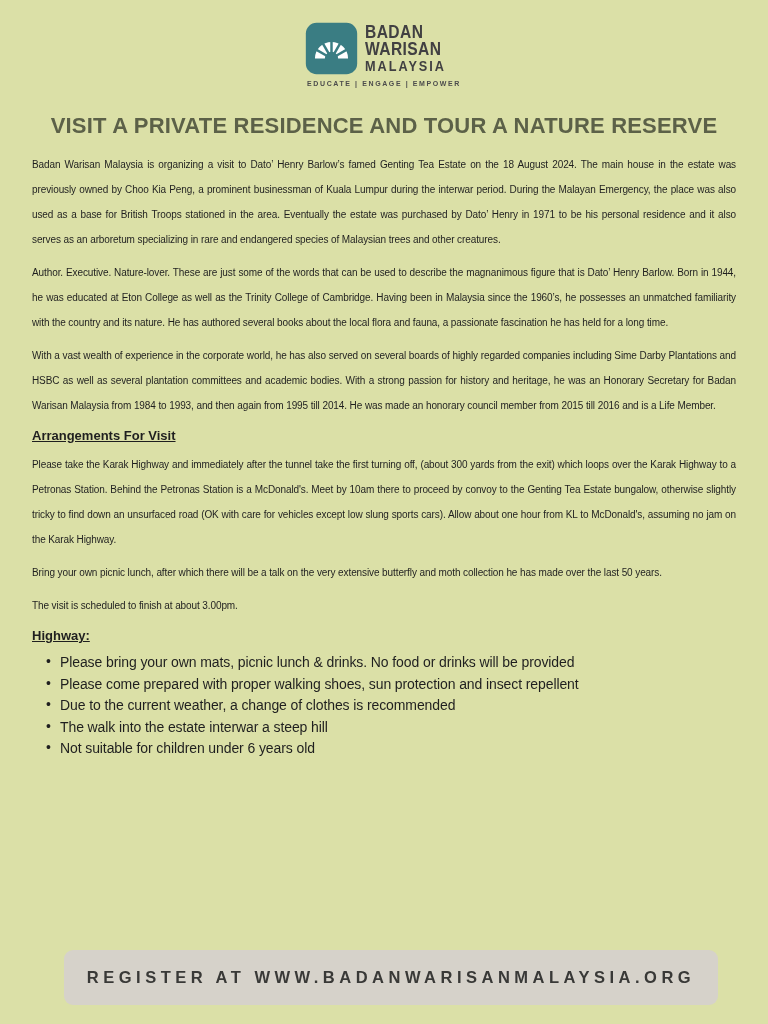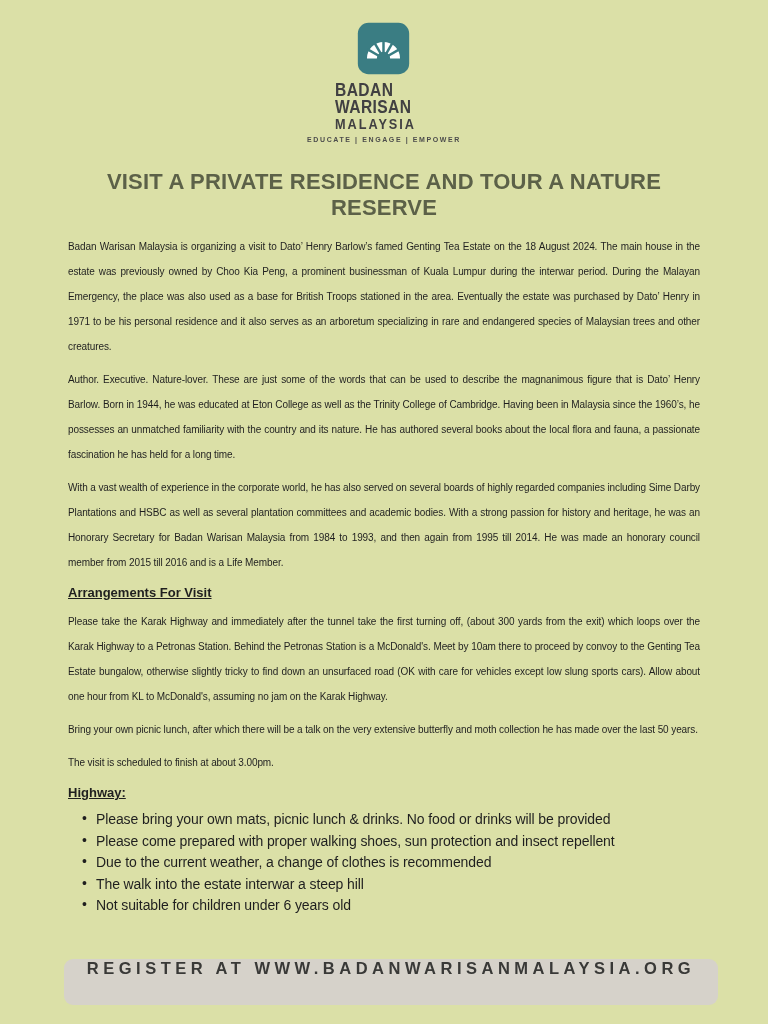--- a/index.html
+++ b/index.html
@@ -12,24 +12,24 @@
     --logo-text:#414042;
   }
   *{box-sizing:border-box;margin:0;padding:0;}
   html,body{background:#888;}
   .page{
     width:768px;height:1024px;margin:0 auto;position:relative;overflow:hidden;
     background:var(--background);
     font-family:"Liberation Sans",sans-serif;
     color:var(--body-text);
   }
-  .content{padding:0 68px;}
+  .content{padding:0 32px;}
   
   .logo-wrap{display:flex;flex-direction:column;align-items:center;padding-top:22px;}
-  .logo-row{display:flex;align-items:center;gap:7px;flex-direction:column;}
+  .logo-row{display:flex;align-items:center;gap:7px;}
   .logo-icon{width:53px;height:53px;display:block;}
   .logo-icon .tile{fill:var(--teal);}
   .logo-icon .fan{fill:#ffffff;}
   .logo-icon .spoke{stroke:var(--teal);stroke-width:3;}
   .logo-text{display:flex;flex-direction:column;transform:scaleX(0.82);transform-origin:left center;}
   .logo-line{font-size:19px;font-weight:bold;line-height:16.5px;letter-spacing:0.5px;color:var(--logo-text);white-space:nowrap;}
   .logo-line.malaysia{font-weight:600;font-size:15.5px;letter-spacing:2.4px;line-height:15px;margin-top:1px;}
   .logo-tagline{margin-top:5px;font-size:7px;font-weight:bold;letter-spacing:1.6px;color:#4c4c4c;white-space:nowrap;}
   
   .page-title{
@@ -49,23 +49,23 @@
   .reminder-list{list-style:none;margin:0 0 8px;padding-left:14px;}
   .reminder-list li{
     position:relative;padding-left:14px;
     font-size:14px;line-height:21.5px;letter-spacing:-0.1px;
   }
   .reminder-list li::before{
     content:"\2022";position:absolute;left:0;top:-1px;font-size:14px;
   }
   
   .register-bar{
-    position:absolute;left:48px;right:50px;bottom:19px;height:46px;
+    position:absolute;left:48px;right:50px;bottom:19px;height:55px;
     background:var(--footer-bg);border-radius:9px;
-    display:flex;align-items:flex-start;justify-content:center;
+    display:flex;align-items:center;justify-content:center;
     font-size:16.5px;font-weight:bold;letter-spacing:4.5px;
     color:var(--footer-text);white-space:nowrap;margin-left:16px;
   }
 </style>
 </head>
 <body>
 
 <div class="page">
 
   <div class="logo-wrap">

